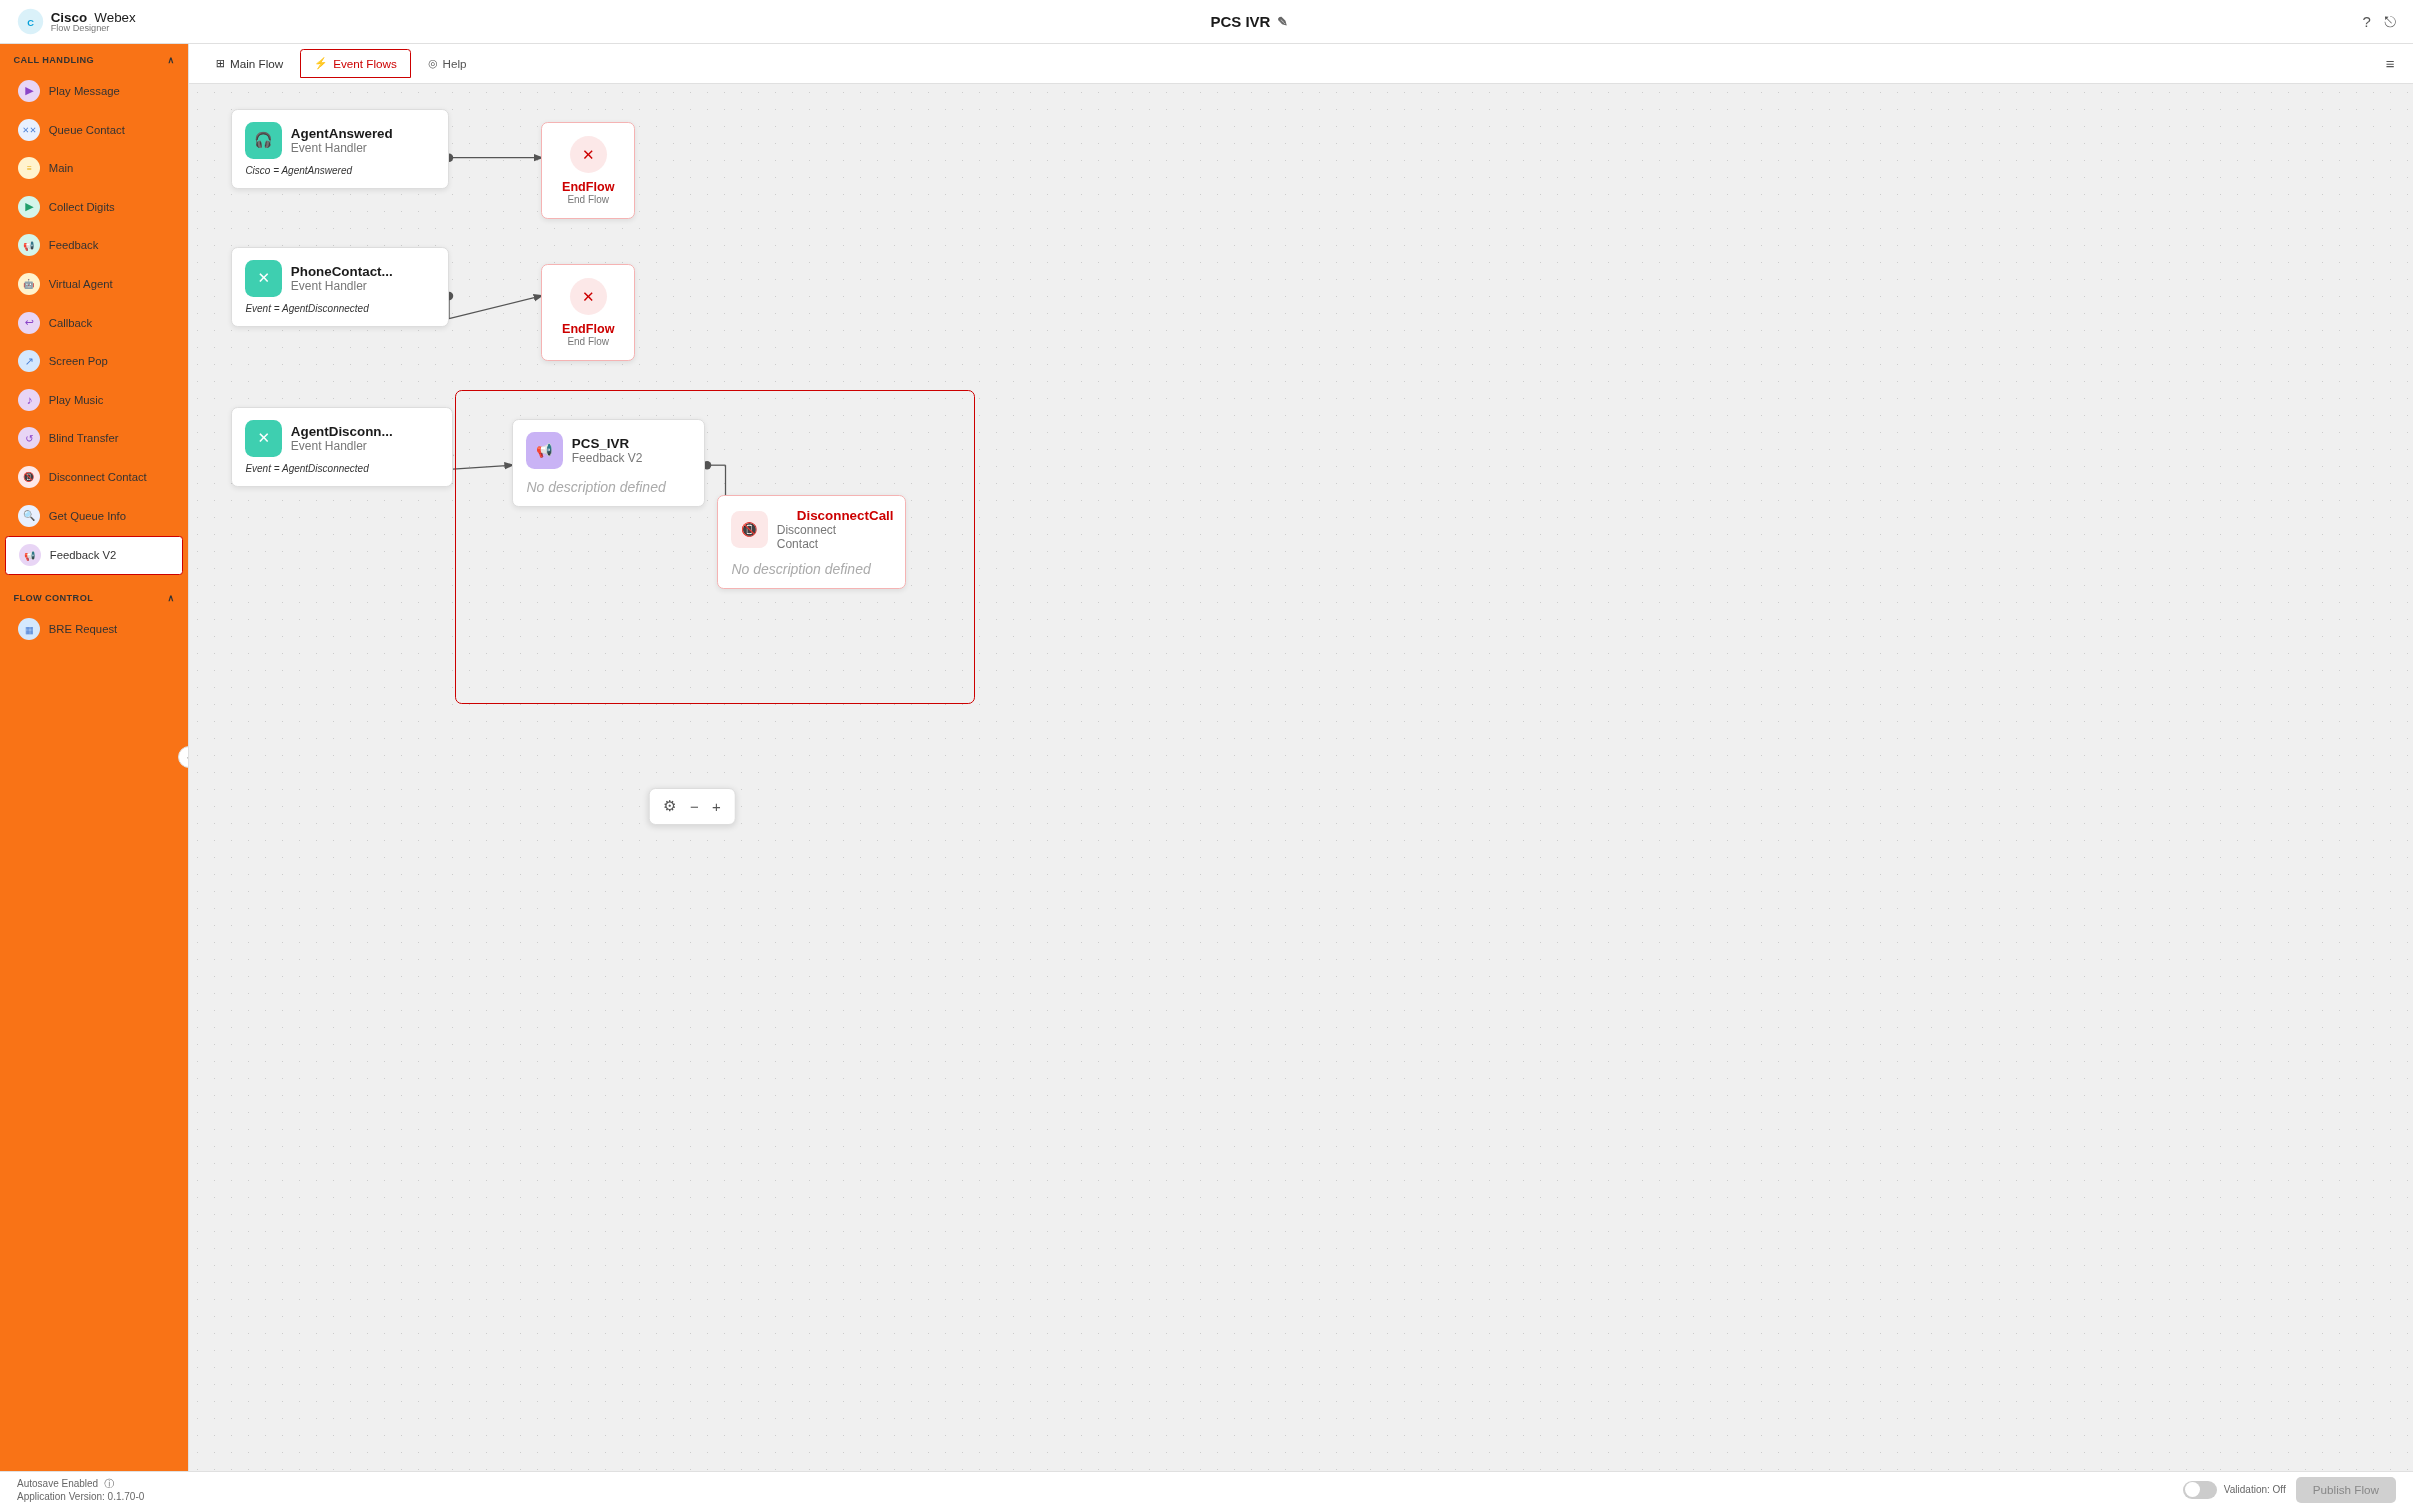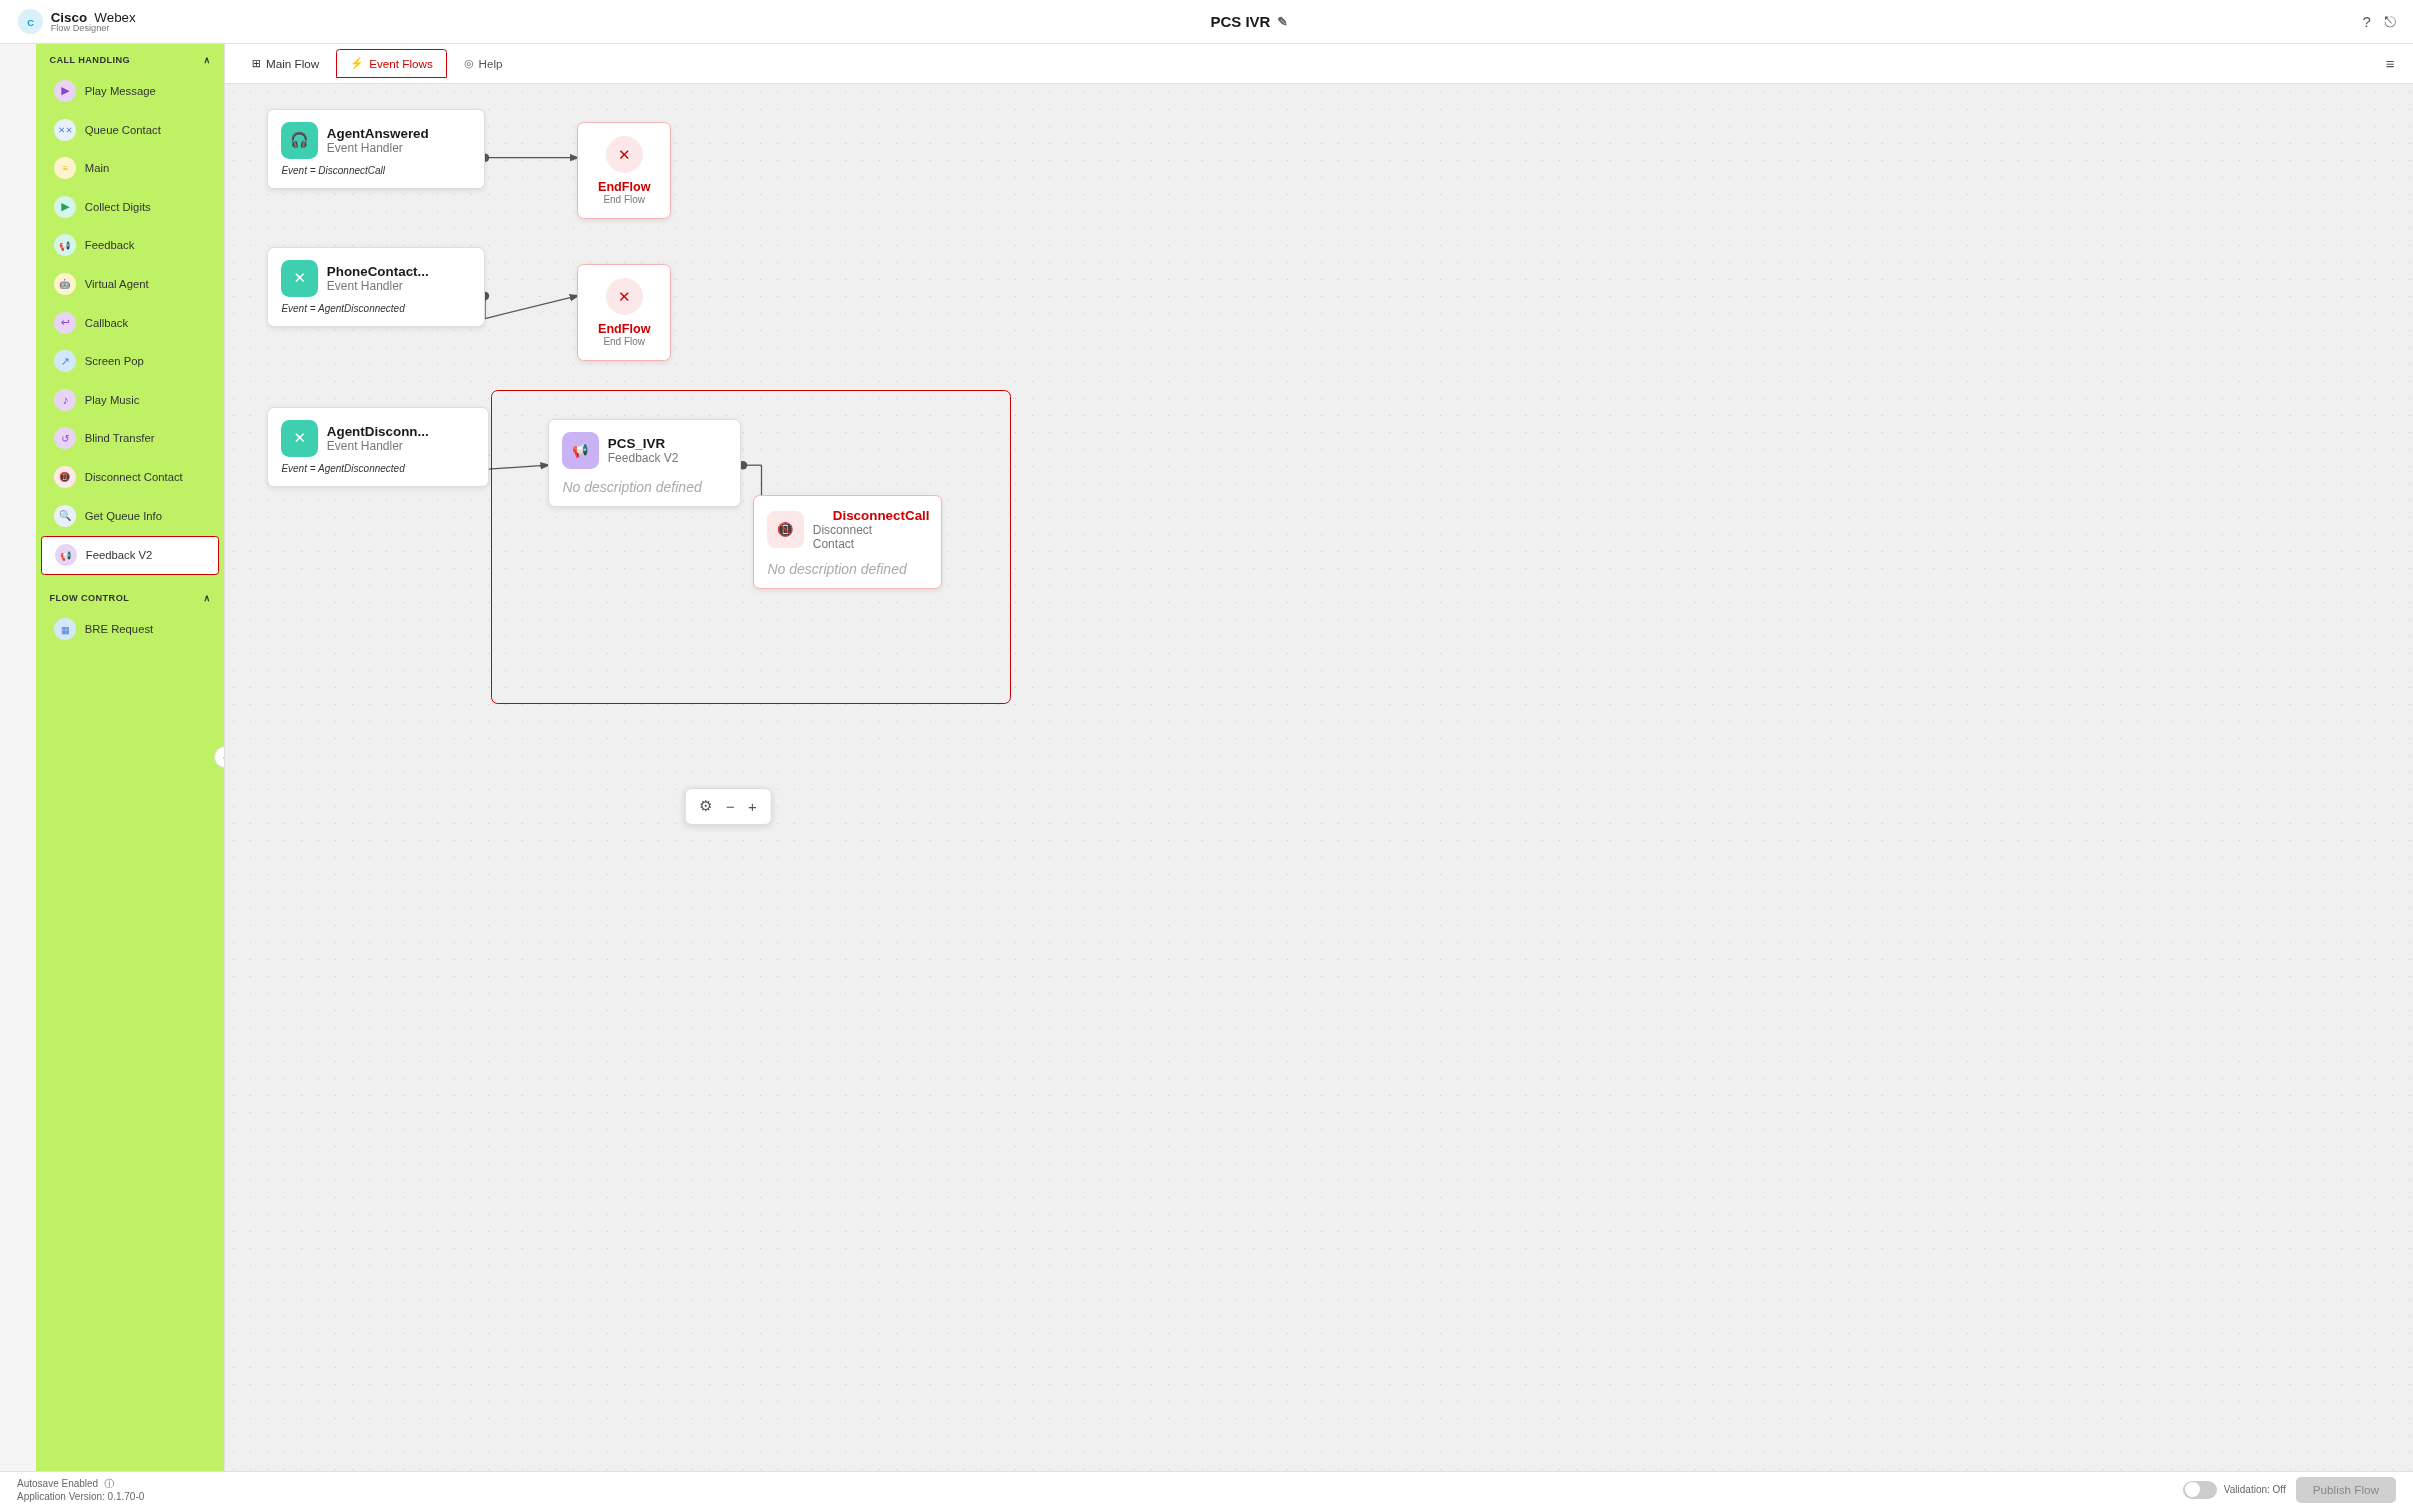--- a/index.html
+++ b/index.html
@@ -14,22 +14,22 @@
     .header-logo { display: flex; align-items: center; gap: 6.7px; }
     .header-title { display: flex; align-items: center; gap: 6.7px; font-size: 15px; font-weight: 600; color: #1a1a1a; }
     .header-actions { display: flex; align-items: center; gap: 13.4px; }
     .header-icon-btn { background: none; border: none; cursor: pointer; color: #555; font-size: 15px; }
 
     
     .main-layout { display: flex; flex: 1; overflow: hidden; }
 
     
     .sidebar {
-      width: 189px; background: #bef264; border-right: 0.8px solid #e0e0e0;
-      display: flex; flex-direction: column; overflow-y: auto; flex-shrink: 0; margin-left: 36px;
+      width: 189px; background: #f97316; border-right: 0.8px solid #e0e0e0;
+      display: flex; flex-direction: column; overflow-y: auto; flex-shrink: 0;
     }
     .sidebar-section-header {
       display: flex; align-items: center; justify-content: space-between;
       padding: 10px 13.4px 6.7px; font-size: 9.2px; font-weight: 700; color: #333;
       letter-spacing: 0.4px; cursor: pointer;
     }
     .sidebar-item {
       display: flex; align-items: center; gap: 8.4px;
       padding: 7.5px 13.4px; cursor: pointer; font-size: 11.3px; color: #333;
       border-radius: 3.4px; margin: 0.8px 5px;
@@ -307,21 +307,21 @@
         </svg>
 
         <div class="flow-node" style="left:42px;top:25px;width:218px;">
           <div class="node-header">
             <div class="node-icon" style="background:#3ecfb0;color:#fff;font-size:15px;">🎧</div>
             <div>
               <div class="node-title">AgentAnswered</div>
               <div class="node-subtitle">Event Handler</div>
             </div>
           </div>
-          <div class="node-event"><em>Event = DisconnectCall</em></div>
+          <div class="node-event"><em>Cisco = AgentAnswered</em></div>
         </div>
 
         <div class="flow-node" style="left:42px;top:163px;width:218px;">
           <div class="node-header">
             <div class="node-icon" style="background:#3ecfb0;color:#fff;font-size:15px;">✕</div>
             <div>
               <div class="node-title">PhoneContact...</div>
               <div class="node-subtitle">Event Handler</div>
             </div>
           </div>

